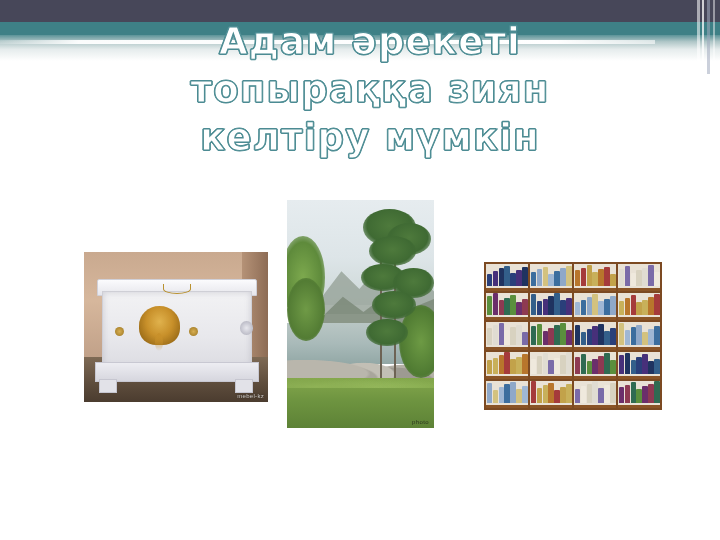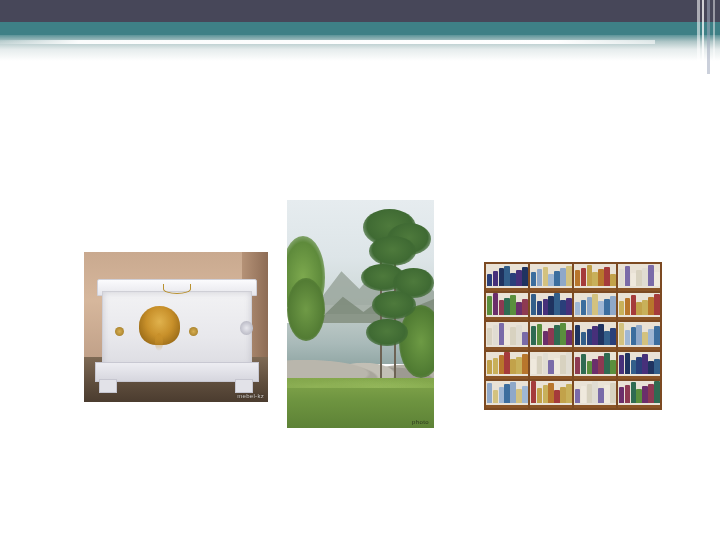--- a/index.html
+++ b/index.html
@@ -322,20 +322,23 @@
     <div class="band-fade"></div>
     <div class="band-rule"></div>
     <div class="edge-stripes">
       <i class="stripe-a"></i>
       <i class="stripe-b"></i>
       <i class="stripe-c"></i>
       <i class="stripe-d"></i>
     </div>
   </div>
 
+  <div id="title">Адам әрекеті
+топыраққа    зиян
+келтіру мүмкін</div>
 
   <div class="pic" id="pic-chest">
     <div class="scene">
       <div class="room-wall"></div>
       <div class="room-wall-r"></div>
       <div class="room-floor"></div>
       <div class="chest-lid"></div>
       <div class="chest-body"></div>
       <div class="chest-handle"></div>
       <div class="chest-ornament"></div>

